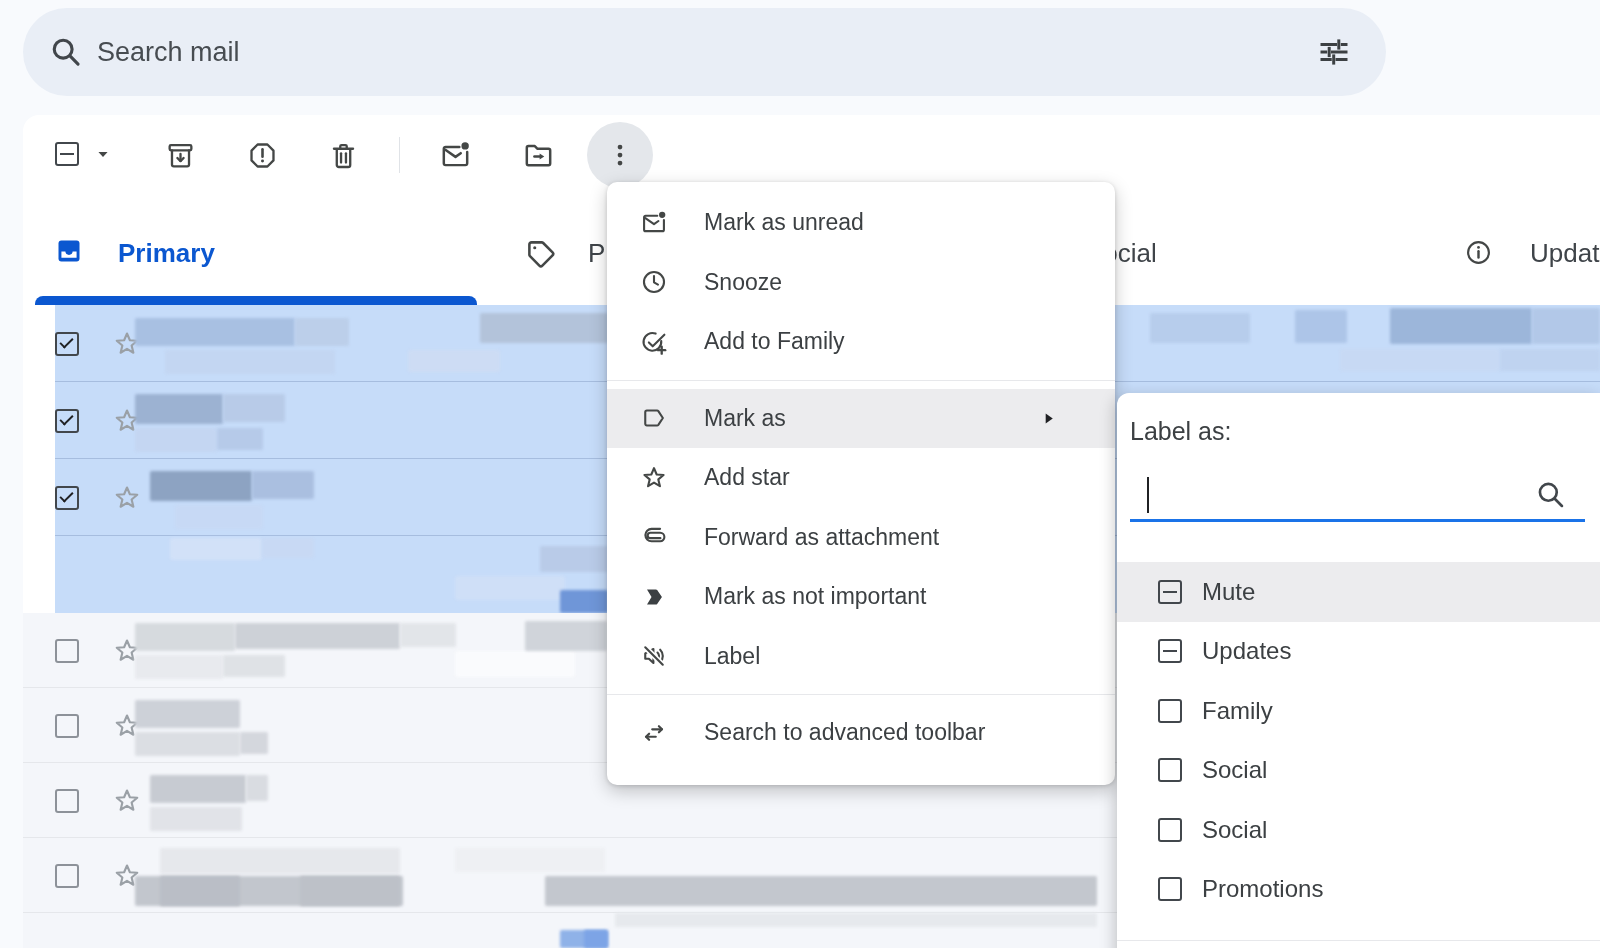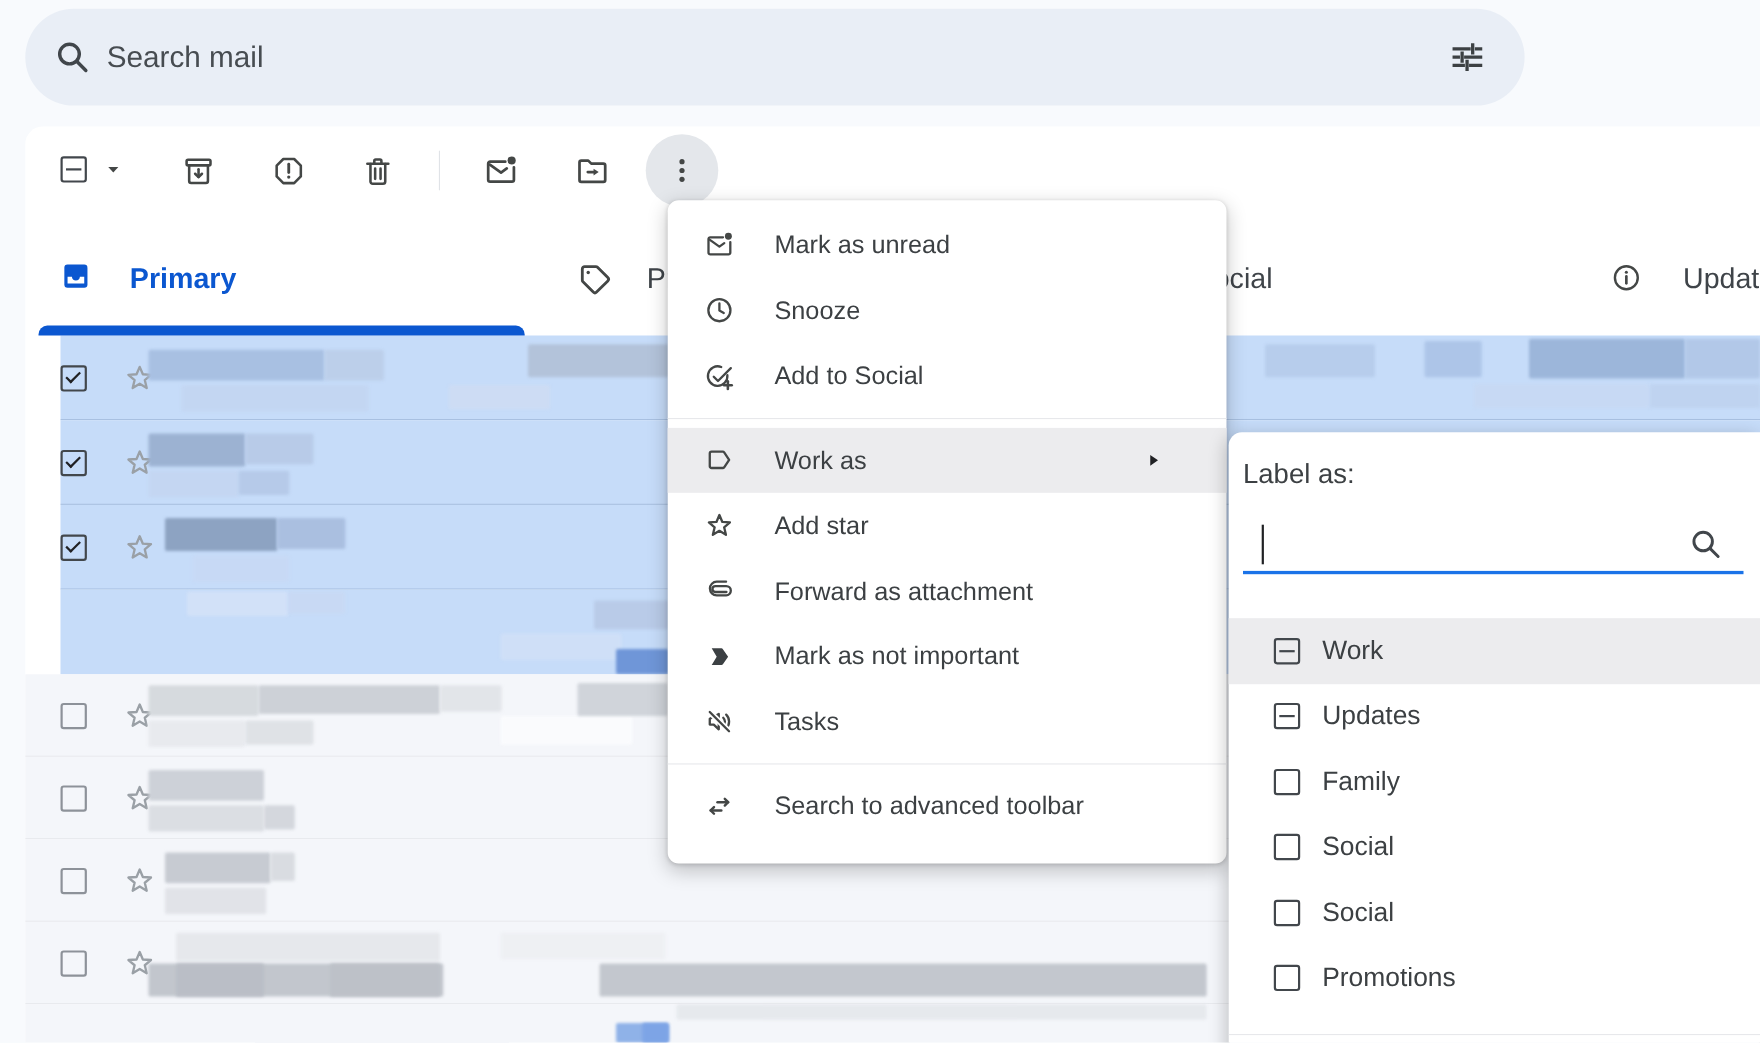--- a/index.html
+++ b/index.html
@@ -343,30 +343,30 @@
     </div>
     <div class="mi">
       <span class="ic">
         <svg width="28" height="28" viewBox="0 0 24 24">
           <path d="M18.2 11.1a7.6 7.6 0 1 1-4.8-6.3" class="g"></path>
           <path d="M7.6 12.4l3.3 3.3 10-10" class="g"></path>
           <line x1="18.6" y1="16" x2="18.6" y2="22" class="g" style="stroke-width:2"></line>
           <line x1="15.6" y1="19" x2="21.6" y2="19" class="g" style="stroke-width:2"></line>
         </svg>
       </span>
-        <span class="txt">Add to Social</span>
+        <span class="txt">Add to Family</span>
     </div>
     <div class="mdiv"></div>
     <div class="mi hl">
       <span class="ic">
         <svg width="28" height="28" viewBox="0 0 24 24">
           <path d="M4.5 7A1.4 1.4 0 0 1 5.9 5.6h8.7c.44 0 .86.21 1.12.57L19.6 12l-3.88 5.83a1.4 1.4 0 0 1-1.12.57H5.9A1.4 1.4 0 0 1 4.5 17z" class="g"></path>
         </svg>
       </span>
-        <span class="txt">Work as</span>
+        <span class="txt">Mark as</span>
       <span class="sub-arrow">
         <svg width="17" height="17" viewBox="0 0 24 24">
             <polygon points="8,5 18,12 8,19" fill="#202124"></polygon>
           </svg>
       </span>
     </div>
     <div class="mi">
       <span class="ic">
         <svg width="28" height="28" viewBox="0 0 24 24">
             <polygon points="12,3.6 14.3,9 20.2,9.4 15.7,13.2 17.1,19 12,15.9 6.9,19 8.3,13.2 3.8,9.4 9.7,9" class="g"></polygon>
@@ -393,21 +393,21 @@
     <div class="mi">
       <span class="ic">
         <svg width="28" height="28" viewBox="0 0 24 24">
           <path d="M4.5 9.7v4.6h3.1l3.9 3.7V6z" class="g"></path>
           <path d="M15 9a4.2 4.2 0 0 1 0 6" class="g"></path>
           <path d="M17.3 6.6a7.6 7.6 0 0 1 0 10.8" class="g"></path>
           <line x1="4.5" y1="4.5" x2="19.5" y2="19.5" style="stroke:#ffffff;stroke-width:4.6;stroke-linecap:round"></line>
           <line x1="4.5" y1="4.5" x2="19.5" y2="19.5" class="g"></line>
         </svg>
       </span>
-        <span class="txt">Tasks</span>
+        <span class="txt">Label</span>
     </div>
     <div class="mdiv"></div>
     <div class="mi">
       <span class="ic">
         <svg width="28" height="28" viewBox="0 0 24 24">
           <g style="stroke:#444746;stroke-width:1.9;fill:none;stroke-linecap:round;stroke-linejoin:round">
             <line x1="5.2" y1="15.2" x2="13.5" y2="15.2"></line>
               <polyline points="7.8,12.6 5.2,15.2 7.8,17.8"></polyline>
             <line x1="10.5" y1="8.8" x2="18.8" y2="8.8"></line>
               <polyline points="16.2,6.2 18.8,8.8 16.2,11.4"></polyline>
@@ -427,21 +427,21 @@
       <span class="mag">
         <svg width="32" height="32" viewBox="0 0 24 24">
           <circle cx="10" cy="10" r="6.3" style="fill:none;stroke:#41464b;stroke-width:2"></circle>
           <line x1="14.8" y1="14.8" x2="20.2" y2="20.2" style="stroke:#41464b;stroke-width:2;stroke-linecap:round"></line>
         </svg>
       </span>
     </div>
     <div id="label-options">
       <div class="lo hl">
         <span class="cb ind"></span>
-        <span class="txt">Work</span>
+        <span class="txt">Mute</span>
       </div>
       <div class="lo">
         <span class="cb ind"></span>
         <span class="txt">Updates</span>
       </div>
       <div class="lo">
         <span class="cb"></span>
         <span class="txt">Family</span>
       </div>
       <div class="lo">

